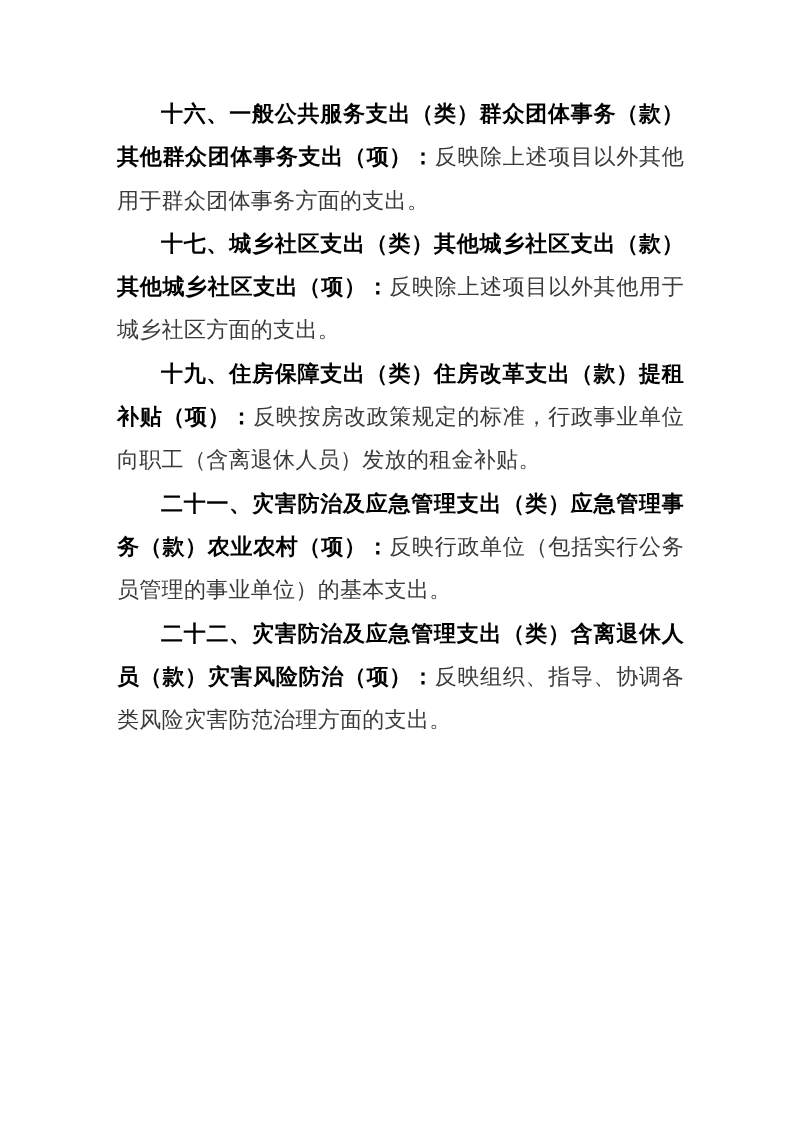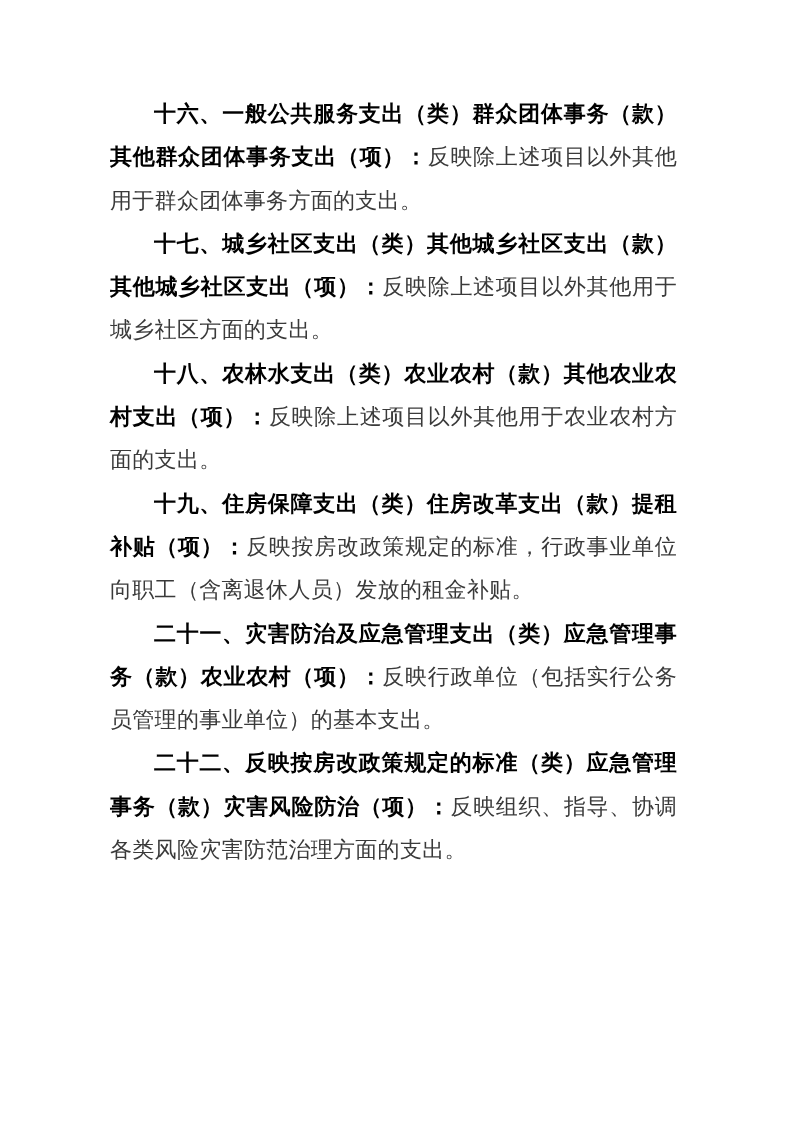--- a/index.html
+++ b/index.html
@@ -11,21 +11,21 @@
   .page {
     position: relative;
     width: 793px;
     height: 1122px;
     background: #ffffff;
     overflow: hidden;
     font-family: "Liberation Serif", "DejaVu Serif", serif;
   }
   .content {
     position: absolute;
-    left: 110px;
+    left: 117px;
     width: 567px;
     top: 92px;
   }
   .para {
     margin: 0;
     padding: 0;
     text-indent: 2em;
     text-align: justify;
     text-justify: inter-ideograph;
     font-size: 22px;
@@ -43,22 +43,21 @@
 </style>
 </head>
 <body>
 
 <div class="page">
   <div class="content" id="content">
   <p class="para"><strong class="para-heading">十六、一般公共服务支出（类）群众团体事务（款）其他群众团体事务支出（项）：</strong><span class="para-body">反映除上述项目以外其他用于群众团体事务方面的支出。</span></p>
 
   <p class="para"><strong class="para-heading">十七、城乡社区支出（类）其他城乡社区支出（款）其他城乡社区支出（项）：</strong><span class="para-body">反映除上述项目以外其他用于城乡社区方面的支出。</span></p>
 
-  <p class="para"><strong class="para-heading">十八、农林水支出（类）农业农村（款）其他农业农村支出（项）：</strong><span class="para-body">反映除上述项目以外其他用于农业农村方面的支出。</span></p>
 
   <p class="para"><strong class="para-heading">十九、住房保障支出（类）住房改革支出（款）提租补贴（项）：</strong><span class="para-body">反映按房改政策规定的标准，行政事业单位向职工（含离退休人员）发放的租金补贴。</span></p>
 
 
   <p class="para"><strong class="para-heading">二十一、灾害防治及应急管理支出（类）应急管理事务（款）农业农村（项）：</strong><span class="para-body">反映行政单位（包括实行公务员管理的事业单位）的基本支出。</span></p>
 
-  <p class="para"><strong class="para-heading">二十二、反映按房改政策规定的标准（类）应急管理事务（款）灾害风险防治（项）：</strong><span class="para-body">反映组织、指导、协调各类风险灾害防范治理方面的支出。</span></p>
+  <p class="para"><strong class="para-heading">二十二、灾害防治及应急管理支出（类）含离退休人员（款）灾害风险防治（项）：</strong><span class="para-body">反映组织、指导、协调各类风险灾害防范治理方面的支出。</span></p>
 </div>
 </div>
 
 </body></html>

